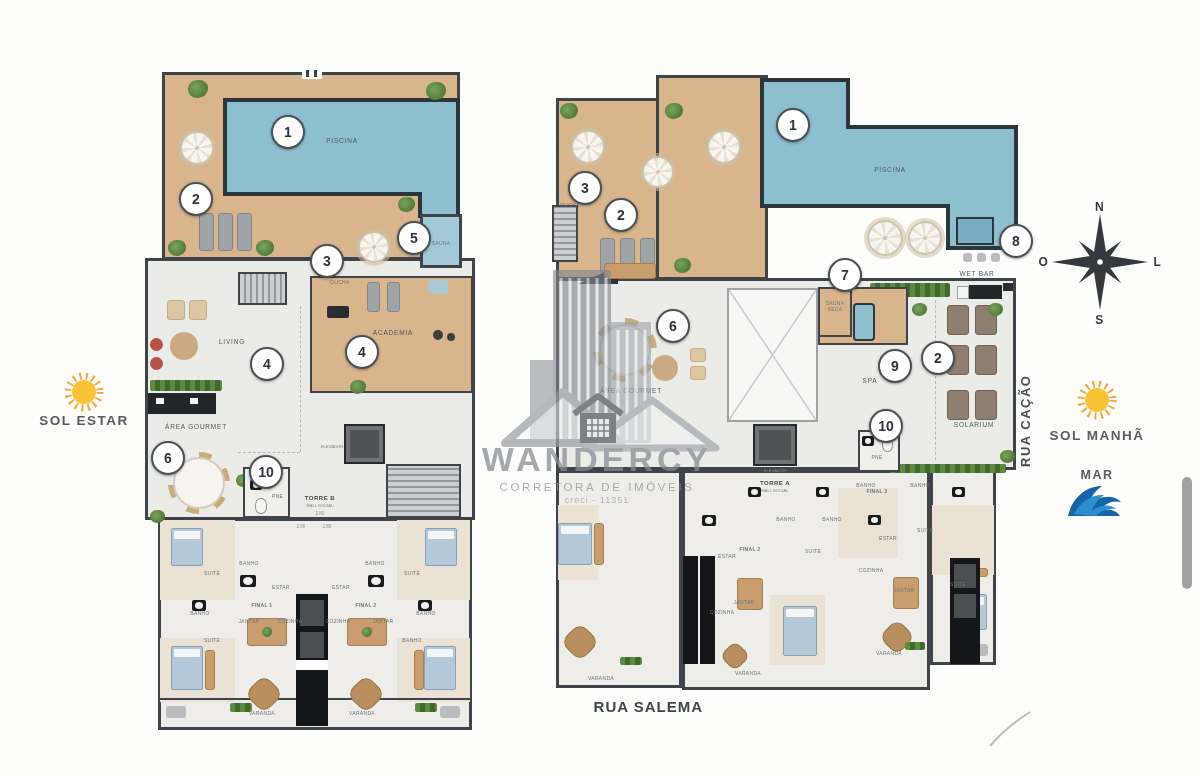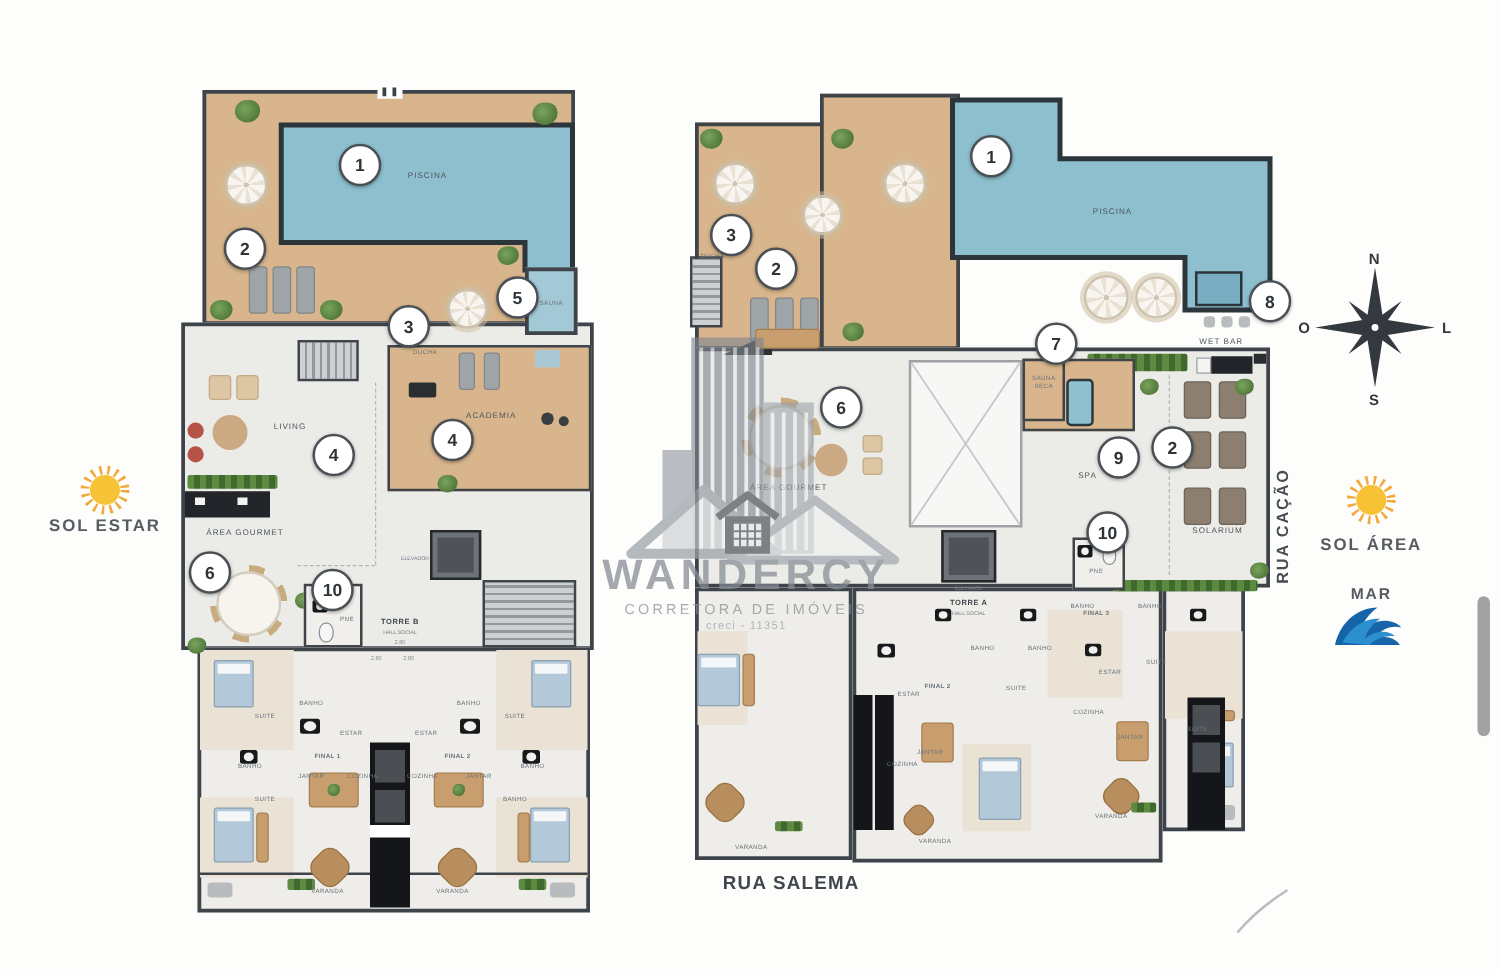--- a/index.html
+++ b/index.html
@@ -429,23 +429,23 @@
   <div class="lbl c tiny" style="left:904px;top:587px">JANTAR</div>
   <div class="lbl c tiny" style="left:601px;top:675px">VARANDA</div>
   <div class="lbl c tiny" style="left:748px;top:670px">VARANDA</div>
   <div class="lbl c tiny" style="left:889px;top:650px">VARANDA</div>
   <div class="lbl c tiny" style="left:786px;top:516px">BANHO</div>
   <div class="lbl c tiny" style="left:832px;top:516px">BANHO</div>
   <div class="lbl c tiny" style="left:866px;top:482px">BANHO</div>
   <div class="lbl c tiny" style="left:920px;top:482px">BANHO</div>
 
   <div class="sideLbl" style="left:36px;top:413px;width:96px;font-size:13.5px">SOL ESTAR</div>
-  <div class="sideLbl" style="left:1047px;top:428px;width:100px;font-size:13.5px">SOL ÁREA</div>
+  <div class="sideLbl" style="left:1047px;top:428px;width:100px;font-size:13.5px">SOL MANHÃ</div>
   <div class="sideLbl" style="left:1067px;top:468px;width:60px;font-size:12.5px">MAR</div>
   <div class="sideLbl" style="left:1018px;top:368px;height:106px;width:16px;writing-mode:vertical-rl;transform:rotate(180deg);font-size:13px;letter-spacing:1.5px;color:#474d52">RUA CAÇÃO</div>
-  <div class="sideLbl" style="left:563px;top:698px;font-size:15px;letter-spacing:1px;color:#3f464c;text-align:center;width:140px">RUA SALEMA</div>
+  <div class="sideLbl" style="left:563px;top:698px;font-size:15px;letter-spacing:1px;color:#3f464c;text-align:right;width:140px">RUA SALEMA</div>
   <div class="sideLbl" style="left:1092px;top:200px;width:16px;font-size:12px;color:#33393e">N</div>
   <div class="sideLbl" style="left:1092px;top:313px;width:16px;font-size:12px;color:#33393e">S</div>
   <div class="sideLbl" style="left:1036px;top:255px;width:16px;font-size:12px;color:#33393e">O</div>
   <div class="sideLbl" style="left:1150px;top:255px;width:16px;font-size:12px;color:#33393e">L</div>
 
   <div class="abs" style="left:1182px;top:477px;width:10px;height:112px;background:#a2a2a2;border-radius:5px;z-index:30"></div>
 </div>
 
 </body></html>

